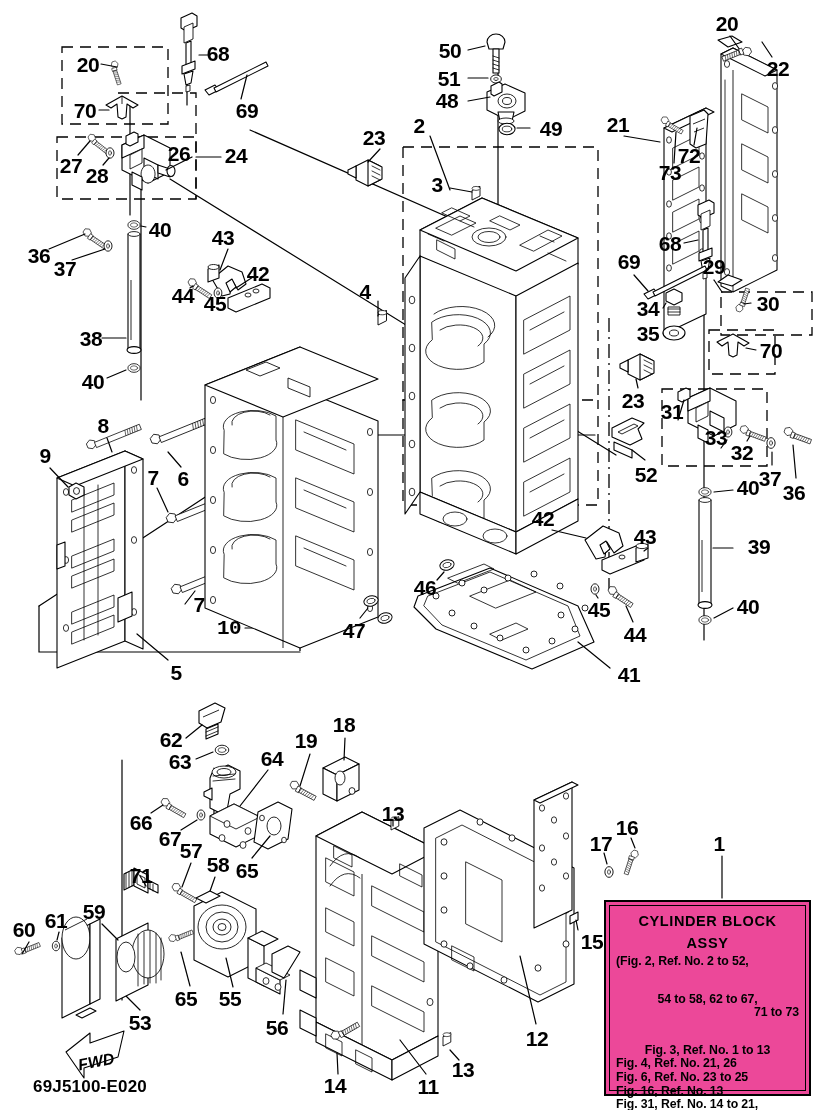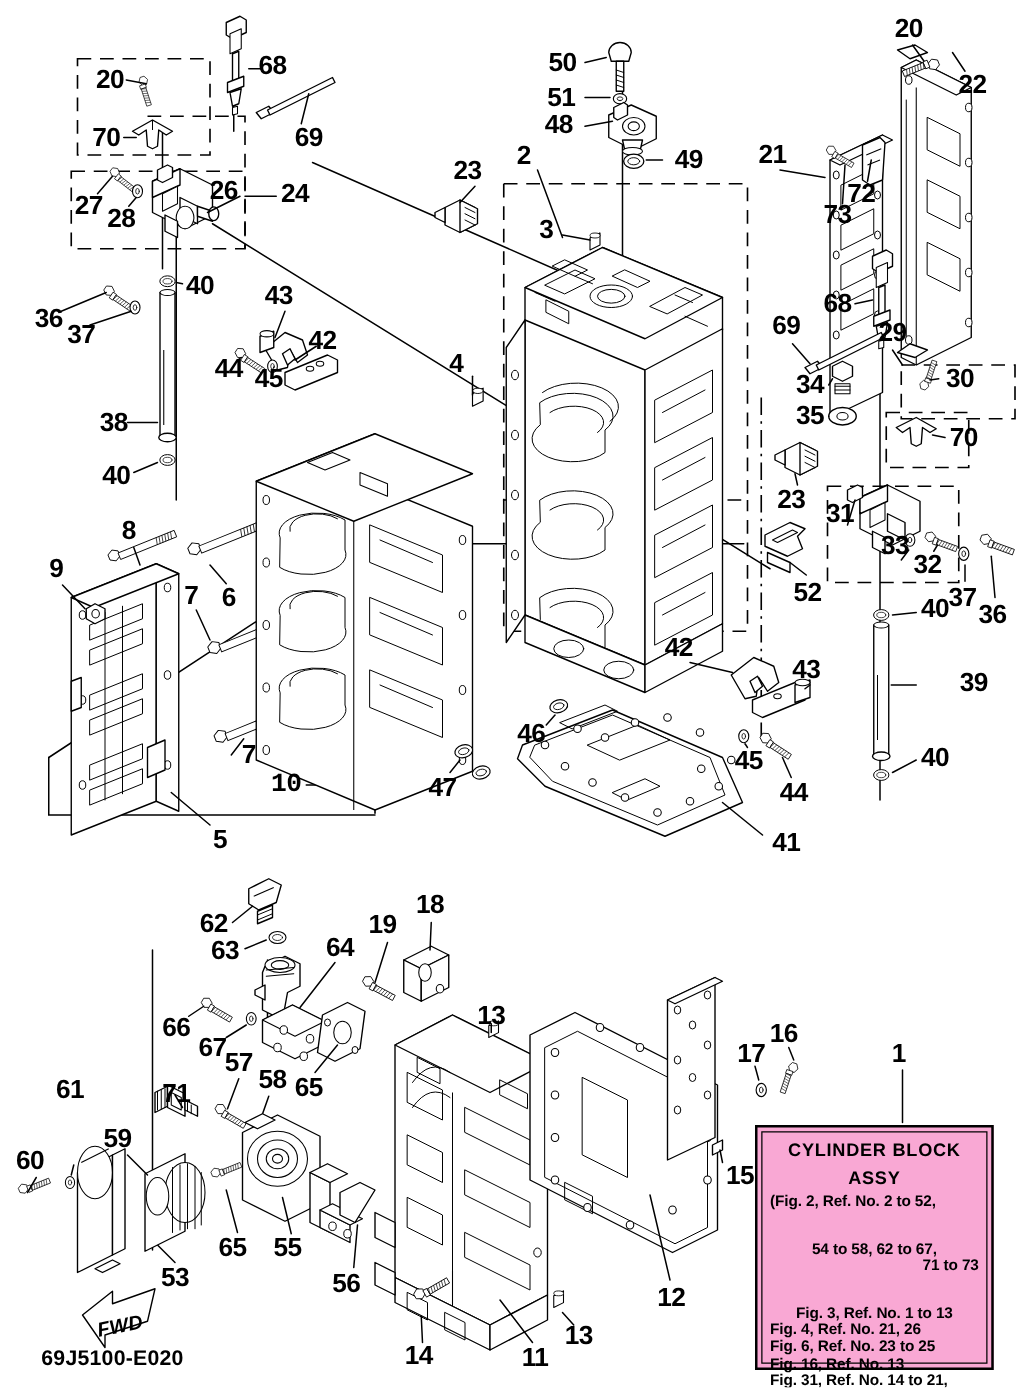--- a/index.html
+++ b/index.html
@@ -22,23 +22,23 @@
     color:#000000;
     letter-spacing:-0.5px;
     white-space:nowrap;
     transform:translate(-50%,-50%);
     user-select:none;
   }
   
   #legend{
     position:absolute;
     left:604px;top:900px;
-    width:191px;height:196px;
+    width:207px;height:196px;
     border:2px solid #000;
-    background:#f9a8d4;
+    background:#ec4899;
     box-sizing:border-box;
     padding:3px;
   }
   #legend .inner{
     border:1px solid #000;
     width:100%;height:100%;
     box-sizing:border-box;
     padding:7px 6px 4px 6px;
     display:flex;flex-direction:column;
   }
@@ -1022,21 +1022,21 @@
       <div class="cn" style="left: 672px; top: 411px;">31</div>
       <div class="cn" style="left: 742px; top: 452px;">32</div>
       <div class="cn" style="left: 716px; top: 437px;">33</div>
       <div class="cn" style="left: 648px; top: 308px;">34</div>
       <div class="cn" style="left: 648px; top: 333px;">35</div>
       <div class="cn" style="left: 39px; top: 255px;">36</div>
       <div class="cn" style="left: 794px; top: 492px;">36</div>
       <div class="cn" style="left: 65px; top: 268px;">37</div>
       <div class="cn" style="left: 770px; top: 478px;">37</div>
       <div class="cn" style="left: 91px; top: 338px;">38</div>
-      <div class="cn" style="left: 779px; top: 546px;">39</div>
+      <div class="cn" style="left: 759px; top: 546px;">39</div>
       <div class="cn" style="left: 160px; top: 229px;">40</div>
       <div class="cn" style="left: 93px; top: 381px;">40</div>
       <div class="cn" style="left: 748px; top: 487px;">40</div>
       <div class="cn" style="left: 748px; top: 606px;">40</div>
       <div class="cn" style="left: 629px; top: 674px;">41</div>
       <div class="cn" style="left: 258px; top: 273px;">42</div>
       <div class="cn" style="left: 543px; top: 518px;">42</div>
       <div class="cn" style="left: 223px; top: 237px;">43</div>
       <div class="cn" style="left: 645px; top: 536px;">43</div>
       <div class="cn" style="left: 183px; top: 295px;">44</div>
@@ -1051,21 +1051,21 @@
       <div class="cn" style="left: 449px; top: 78px;">51</div>
       <div class="cn" style="left: 646px; top: 474px;">52</div>
       <div class="cn" style="left: 140px; top: 1022px;">53</div>
       <div class="cn" style="left: 186px; top: 998px;">65</div>
       <div class="cn" style="left: 230px; top: 998px;">55</div>
       <div class="cn" style="left: 277px; top: 1027px;">56</div>
       <div class="cn" style="left: 191px; top: 850px;">57</div>
       <div class="cn" style="left: 218px; top: 864px;">58</div>
       <div class="cn" style="left: 94px; top: 911px;">59</div>
       <div class="cn" style="left: 24px; top: 929px;">60</div>
-      <div class="cn" style="left: 56px; top: 872px;">61</div>
+      <div class="cn" style="left: 56px; top: 920px;">61</div>
       <div class="cn" style="left: 171px; top: 739px;">62</div>
       <div class="cn" style="left: 180px; top: 761px;">63</div>
       <div class="cn" style="left: 272px; top: 758px;">64</div>
       <div class="cn" style="left: 247px; top: 870px;">65</div>
       <div class="cn" style="left: 141px; top: 822px;">66</div>
       <div class="cn" style="left: 170px; top: 838px;">67</div>
       <div class="cn" style="left: 218px; top: 53px;">68</div>
       <div class="cn" style="left: 670px; top: 243px;">68</div>
       <div class="cn" style="left: 247px; top: 110px;">69</div>
       <div class="cn" style="left: 629px; top: 261px;">69</div>

